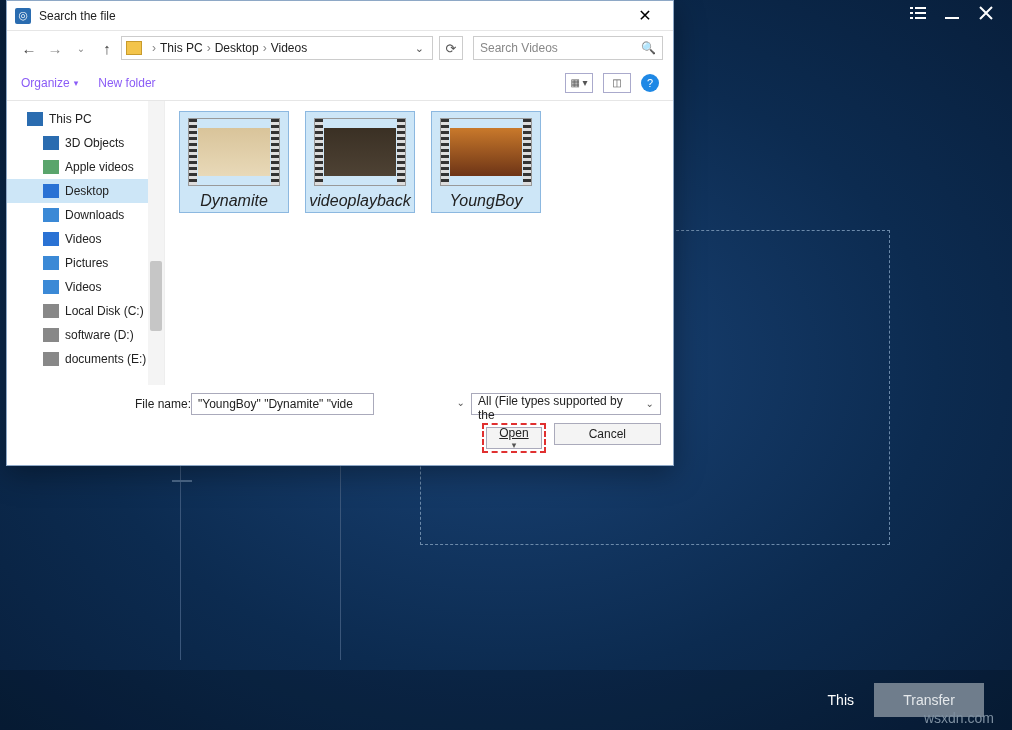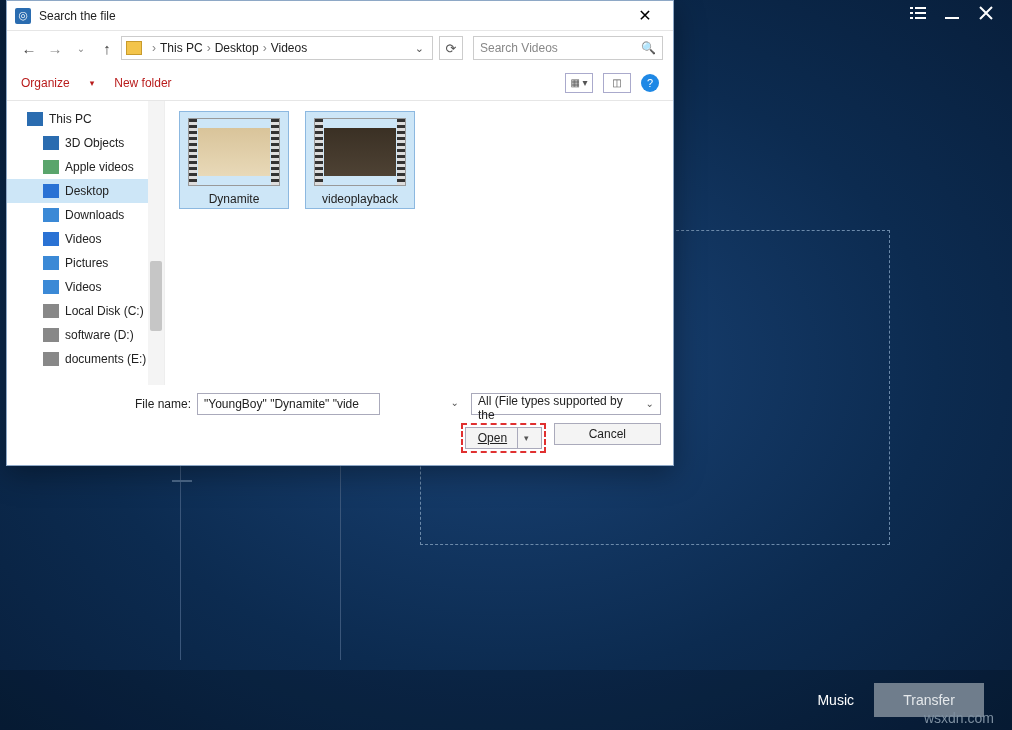--- a/index.html
+++ b/index.html
@@ -70,21 +70,21 @@
 .search {
   width: 190px; height: 24px; border: 1px solid #ccc; margin-left: 8px;
   display: flex; align-items: center; padding: 0 6px; font-size: 12px; color: #888;
 }
 .search .mag { margin-left:auto; color:#555; }
 
 .dlg-toolbar {
   height: 36px; display: flex; align-items: center; padding: 0 14px; gap: 20px;
   border-bottom: 1px solid #e6e6e6;
 }
-.tb-link { font-size: 12px; color: #b91c1c; display:flex; align-items:center; gap:20px;}
+.tb-link { font-size: 12px; color: #8b5cf6; display:flex; align-items:center; gap:4px;}
 .tb-right { margin-left: auto; display: flex; gap: 10px; align-items: center; }
 .view-btn { width:28px; height:20px; border:1px solid #aac; display:flex; align-items:center; justify-content:center; font-size:10px; color:#555;}
 .help { width:18px; height:18px; border-radius:50%; background:#1e88e5; color:#fff; font-size:11px; display:flex; align-items:center; justify-content:center;}
 
 .dlg-body { flex: 1; display: flex; overflow: hidden; }
 
 .tree {
   width: 158px; border-right: 1px solid #eee; padding: 6px 0; font-size: 12px; overflow:hidden; position:relative;
 }
 .tree-scroll { position:absolute; right:0; top:0; width:16px; height:100%; background:#f4f4f4;}
@@ -118,44 +118,44 @@
   border: 1px solid #999;
   display:flex; align-items:center; justify-content:center;
 }
 .sprocket { position:absolute; left:0; top:0; height:100%; width:8px;
   background: repeating-linear-gradient(to bottom, #333 0 3px, #ddd 3px 6px);}
 .sprocket.r { left:auto; right:0;}
 .frame { width: 72px; height: 48px; background: #544; }
 .f1 { background: linear-gradient(#d9c49a, #e8d9b8); }
 .f2 { background: linear-gradient(#3a3024, #4e4234); }
 .f3 { background: linear-gradient(#c9792b, #6d3416); }
-.fname { font-size: 12px; color: #222; }
+.fname { font-size: 16px; color: #222; font-style: italic; }
 
 .dlg-bottom {
   padding: 8px 12px 12px; display: flex; flex-direction: column; gap: 8px;
 }
-.fn-row { display:flex; align-items:center; gap:6px;}
+.fn-row { display:flex; align-items:center; }
 .fn-label { font-size: 12px; width: 172px; text-align: right; color: #222; }
 .fn-input {
   flex: 1; height: 22px; border: 1px solid #aab; font-size: 12px; padding: 0 20px 0 6px; color: #222;
   background: #fff; position:relative;
 }
 .fn-wrap { flex:1; position:relative;}
 .fn-caret { position:absolute; right:6px; top:4px; color:#555; font-size:10px; }
 .ft-select {
   width: 190px; height: 22px; border: 1px solid #aab; font-size: 12px; padding: 0 18px 0 6px;
   display:flex; align-items:flex-start; color:#222; position:relative;
 }
 .btn-row { display: flex; justify-content: flex-end; gap: 8px; }
 .open-wrap { border: 2px dashed #e03030; padding: 2px; }
 .btn {
   height: 22px; padding: 0 34px; font-size: 12px; border: 1px solid #aab; background: #f4f4f4;
   display: flex; align-items: center; justify-content: center; color: #222; cursor:pointer;
 }
-.btn.open { padding: 0 12px; display:flex; }
+.btn.open { padding: 0 12px; display:flex;flex-direction:column; }
 .btn.open .sp { width:1px; height:22px; background:#aab; margin:0 6px 0 10px;}
 .btn.open .dd { font-size:9px; color:#555;}
 </style>
 </head>
 <body>
 
 <div class="app-bg">
   <div class="app-titlebar">
     <span><svg viewBox="0 0 16 16">
           <rect x="0" y="2" width="3" height="2"></rect>
@@ -177,21 +177,21 @@
     <div class="app-heading">mputer to iPhone</div>
     <div class="app-desc">photos, videos and music that you want</div>
     <div class="app-desc">an also drag photos, videos and music</div>
   </div>
   <div class="dropzone"></div>
   <div class="divider"></div>
   <div class="divider2"></div>
   <div class="hmark"></div>
 
   <div class="app-footer">
-    <div class="back">Music</div>
+    <div class="back">This</div>
     <div class="transfer">Transfer</div>
   </div>
   <div class="wm">wsxdn.com</div>
 </div>
 
 <div class="dialog">
   <div class="dlg-title">
     <div class="icon">◎</div>
     <div class="label">Search the file</div>
     <div class="dlg-close">✕</div>
@@ -292,20 +292,28 @@
           <div class="fname">Dynamite</div>
         </div>
         <div class="file sel">
           <div class="thumb">
             <div class="sprocket"></div>
             <div class="frame f2"></div>
             <div class="sprocket r"></div>
           </div>
           <div class="fname">videoplayback</div>
         </div>
+        <div class="file sel">
+          <div class="thumb">
+            <div class="sprocket"></div>
+            <div class="frame f3"></div>
+            <div class="sprocket r"></div>
+          </div>
+          <div class="fname">YoungBoy</div>
+        </div>
       </div>
   </div>
 
   <div class="dlg-bottom">
     <div class="fn-row">
       <div class="fn-label">File name:</div>
       <div class="fn-wrap">
         <input class="fn-input" value="&quot;YoungBoy&quot; &quot;Dynamite&quot; &quot;videoplayback&quot;" style="">
         <span class="fn-caret">⌄</span>
       </div>

